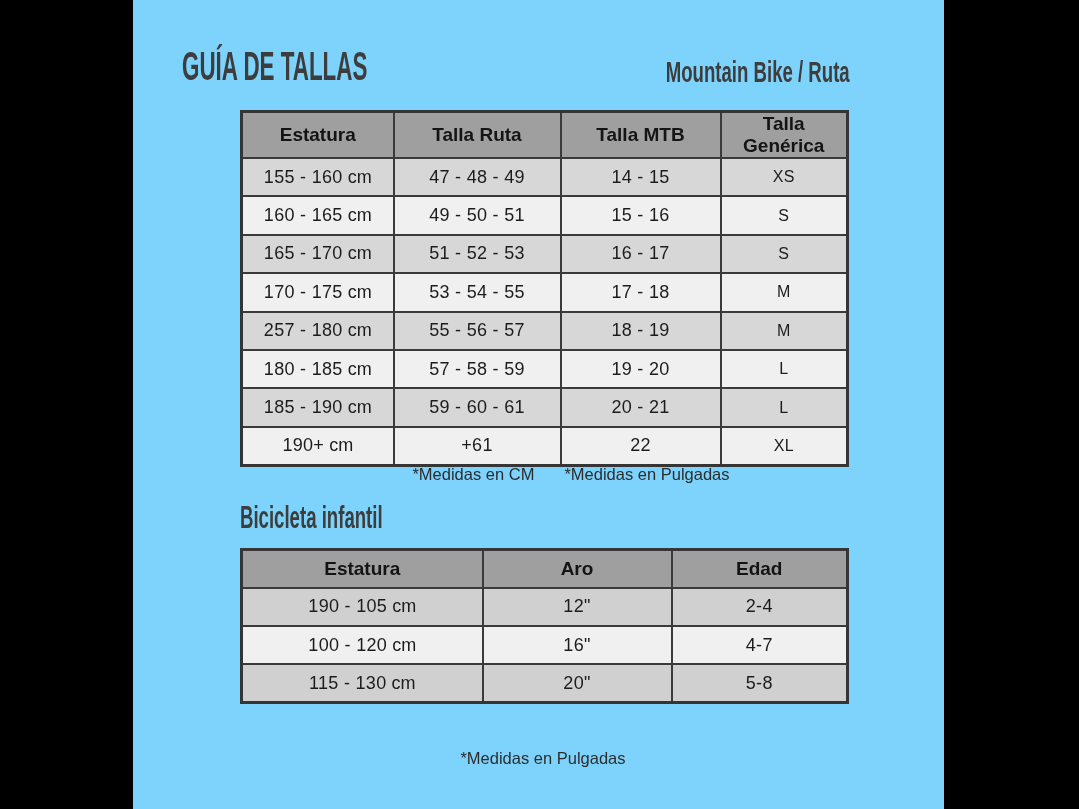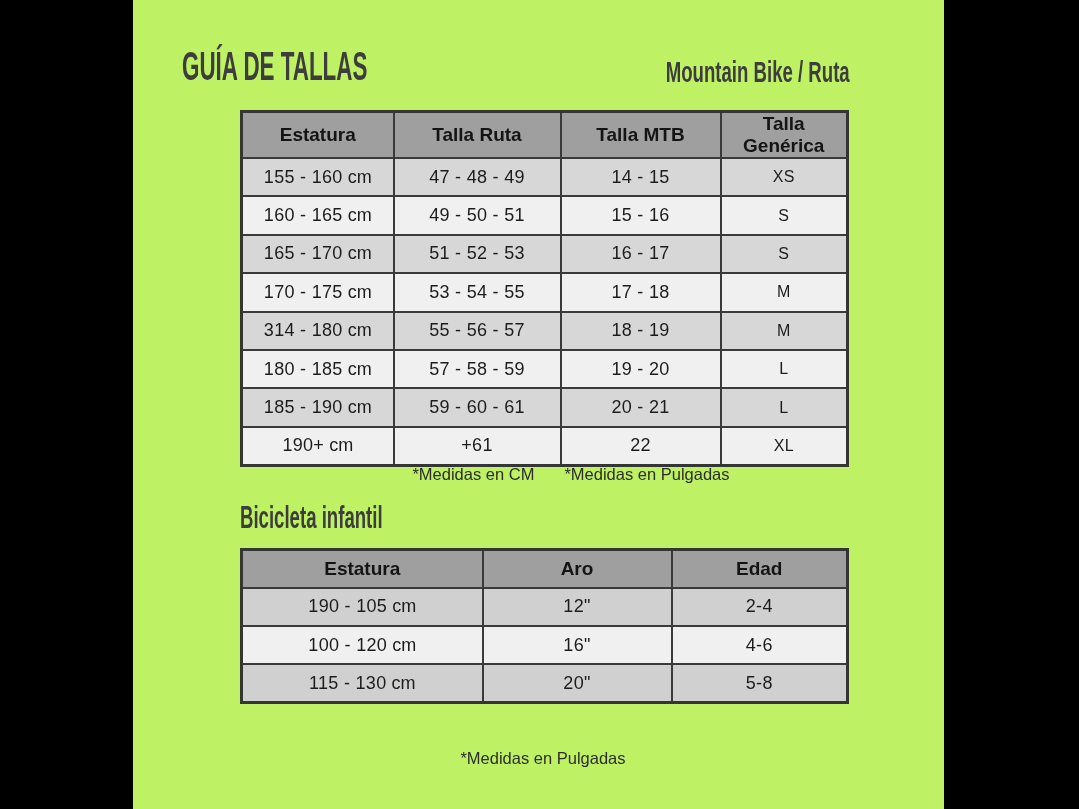--- a/index.html
+++ b/index.html
@@ -9,21 +9,21 @@
     width: 1079px;
     height: 809px;
     background: #000;
     overflow: hidden;
     font-family: "Liberation Sans", sans-serif;
   }
   .content {
     position: absolute;
     left: 133px; top: 0;
     width: 811px; height: 809px;
-    background: #bef264;
+    background: #7dd3fc;
   }
   .page-title {
     position: absolute;
     left: 49px; top: 44px;
     font-size: 40px;
     font-weight: 700;
     color: #3d3d3d;
     letter-spacing: 0px;
     white-space: nowrap;
     transform: scaleX(0.56);
@@ -148,21 +148,21 @@
           <td>16 - 17</td>
           <td class="generic-cell">S</td>
         </tr>
         <tr class="row-light">
           <td><span>170 - 175</span><span class="unit">cm</span></td>
           <td>53 - 54 - 55</td>
           <td>17 - 18</td>
           <td class="generic-cell">M</td>
         </tr>
         <tr class="row-dark">
-          <td><span>314 - 180</span><span class="unit">cm</span></td>
+          <td><span>257 - 180</span><span class="unit">cm</span></td>
           <td>55 - 56 - 57</td>
           <td>18 - 19</td>
           <td class="generic-cell">M</td>
         </tr>
         <tr class="row-light">
           <td><span>180 - 185</span><span class="unit">cm</span></td>
           <td>57 - 58 - 59</td>
           <td>19 - 20</td>
           <td class="generic-cell">L</td>
         </tr>
@@ -203,21 +203,21 @@
       </thead>
       <tbody>
         <tr class="row-dark">
           <td><span>190 - 105</span><span class="unit">cm</span></td>
           <td>12"</td>
           <td>2-4</td>
         </tr>
         <tr class="row-light">
           <td><span>100 - 120</span><span class="unit">cm</span></td>
           <td>16"</td>
-          <td>4-6</td>
+          <td>4-7</td>
         </tr>
         <tr class="row-dark">
           <td><span>115 - 130</span><span class="unit">cm</span></td>
           <td>20"</td>
           <td>5-8</td>
         </tr>
       </tbody>
     </table>
 
     <div class="footnotes fn-kids">

